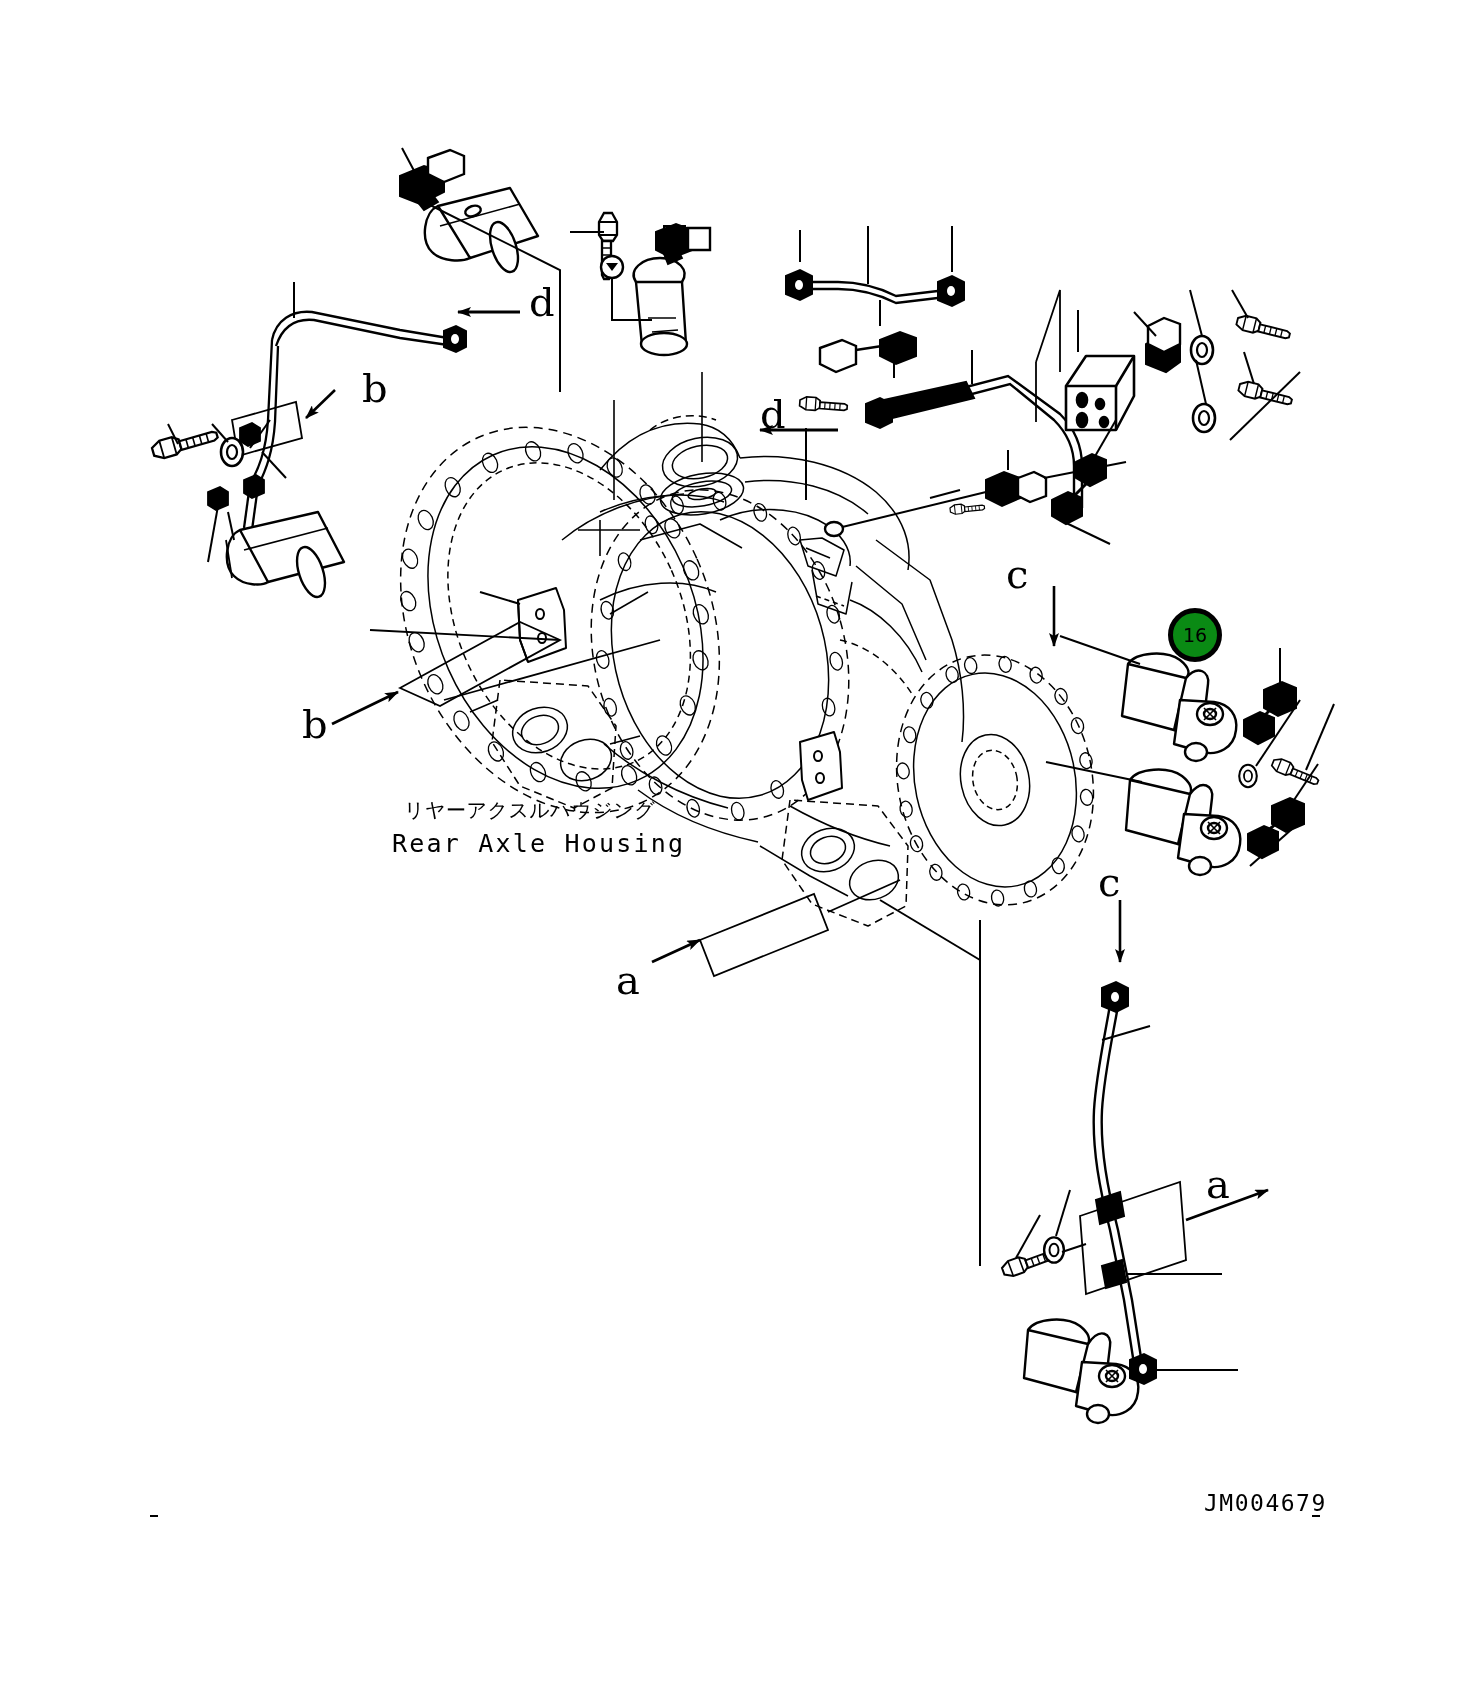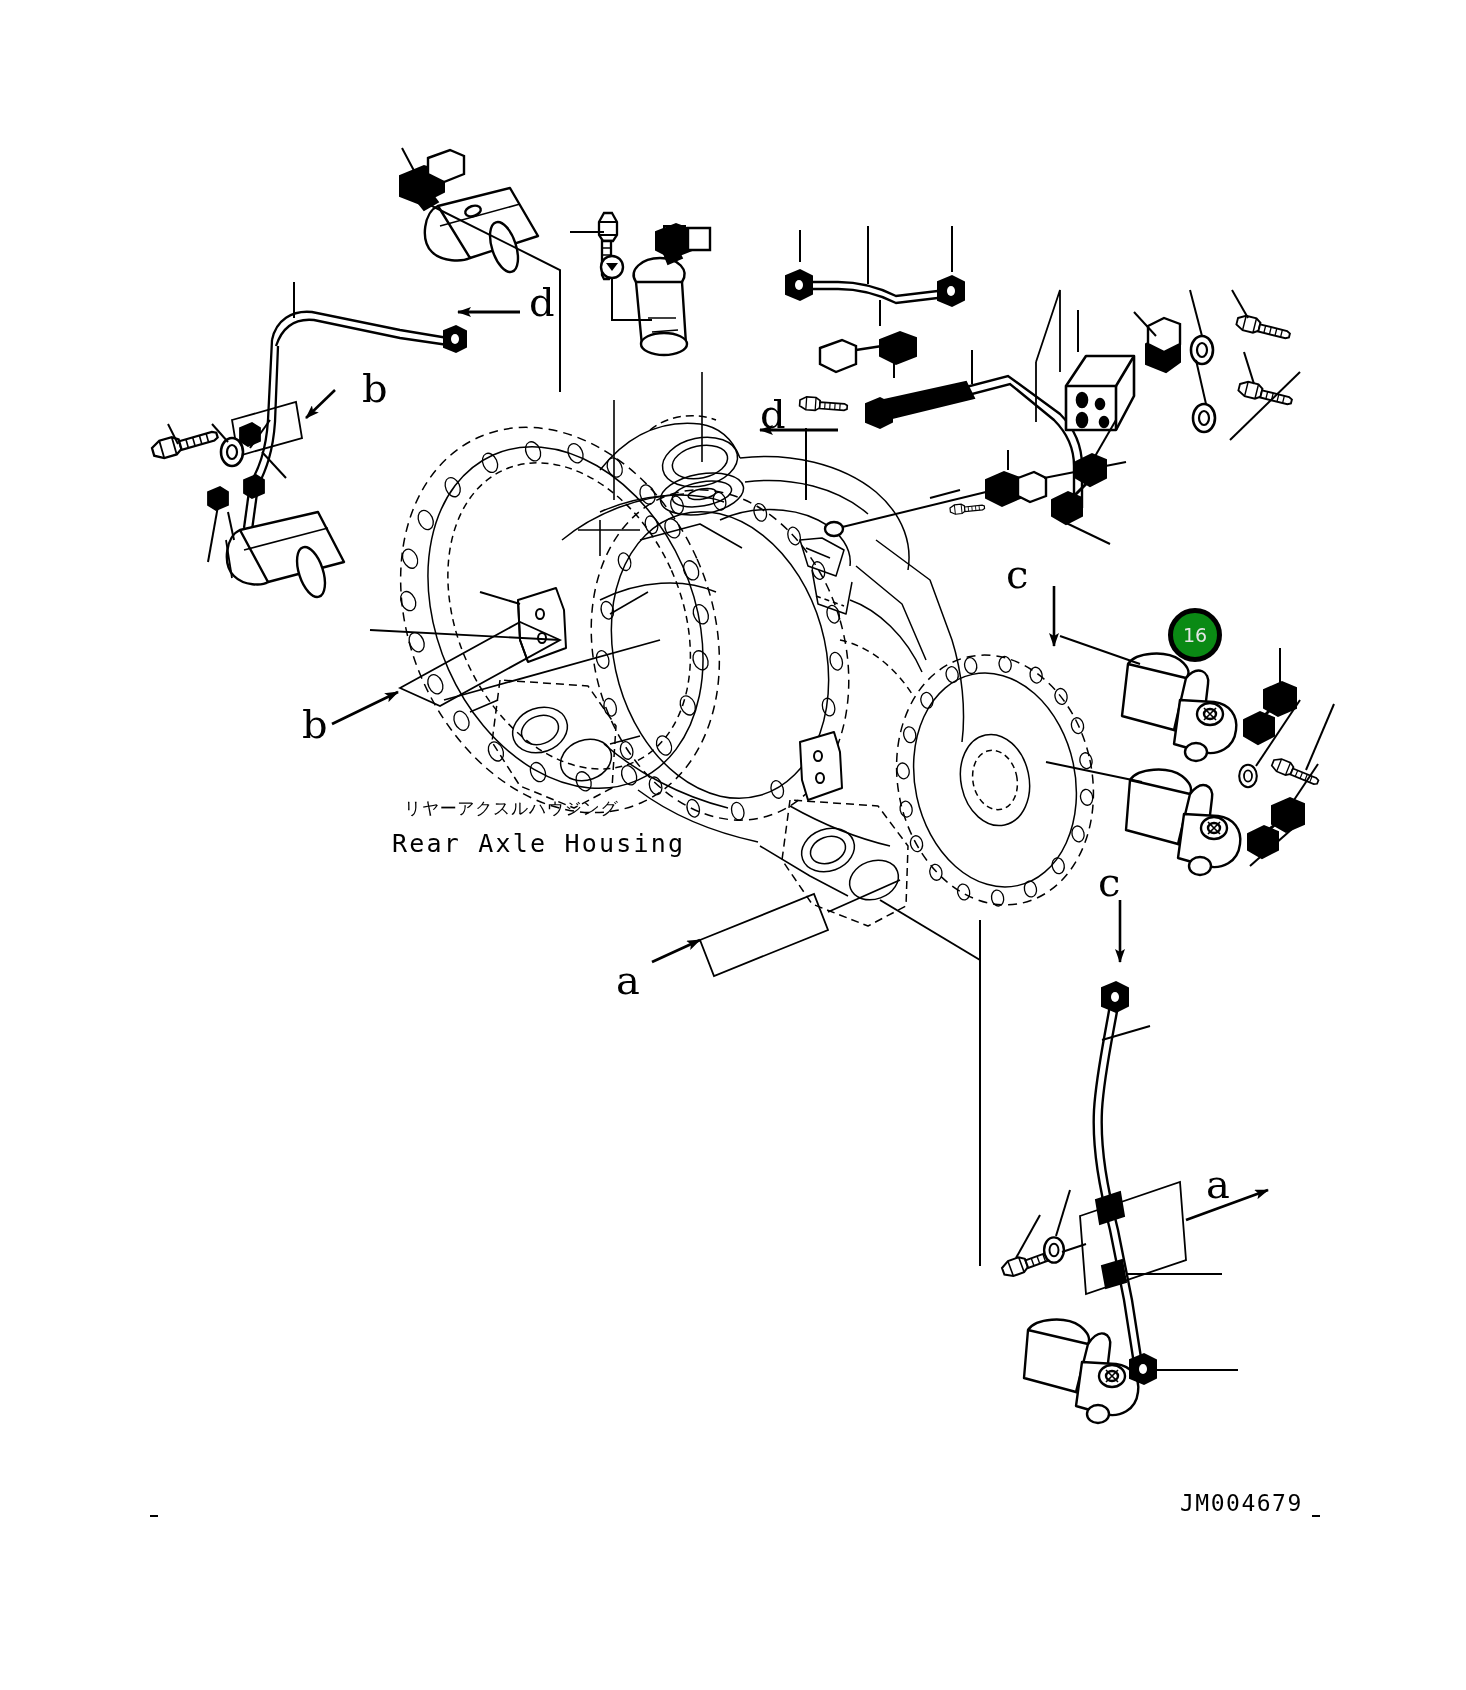--- a/index.html
+++ b/index.html
@@ -29,40 +29,41 @@
     font-family: "DejaVu Sans Mono", monospace;
     white-space: pre;
     line-height: 1;
   }
   .callout {
     font-size: 40px;
     font-weight: 400;
     font-family: "DejaVu Serif", serif;
   }
   .partname-jp {
-    font-size: 17px;
+    font-size: 20px;
     letter-spacing: 0.5px;
   }
   .partname-en {
     font-size: 25px;
     letter-spacing: 2.2px;
   }
   .drawno {
     font-size: 23px;
     letter-spacing: 1.5px;
+    margin-left: 24px;
   }
   .badge {
     position: absolute;
     width: 54px;
     height: 54px;
     border-radius: 50%;
     background: #0a8a14;
     border: 5px solid #000000;
     box-sizing: border-box;
-    color: #e5e5e5;
+    color: #000000;
     font-family: "DejaVu Sans", sans-serif;
     font-size: 19px;
     display: flex;
     align-items: center;
     justify-content: center;
     font-weight: 400;
   }
 </style>
 </head>
 <body>

